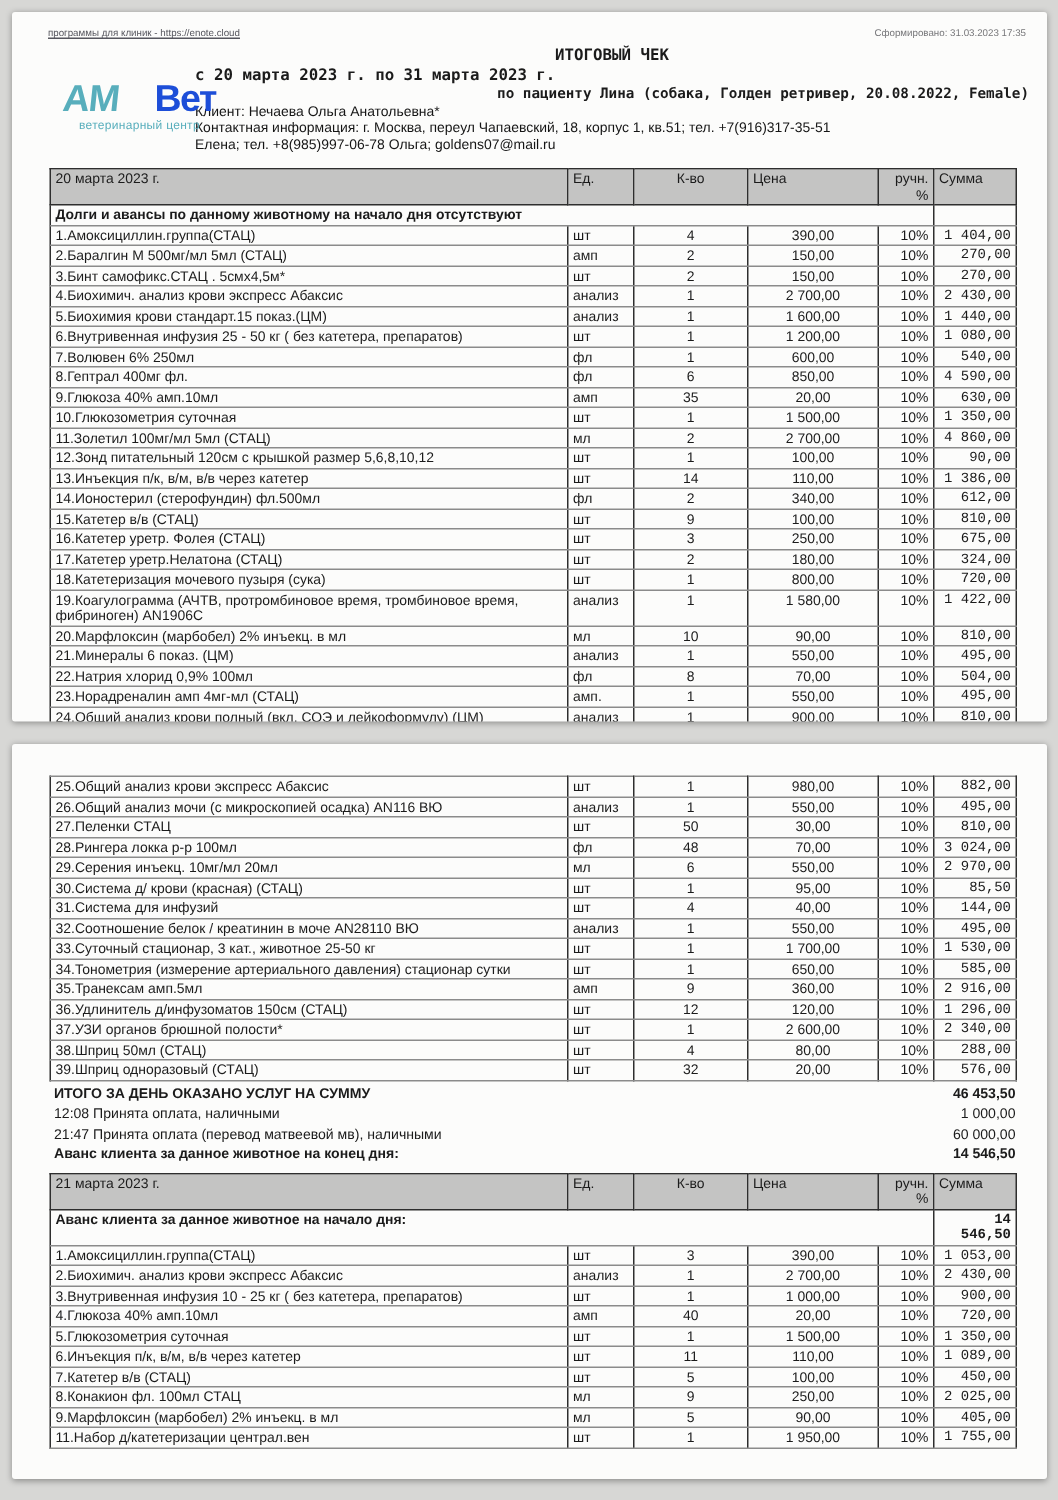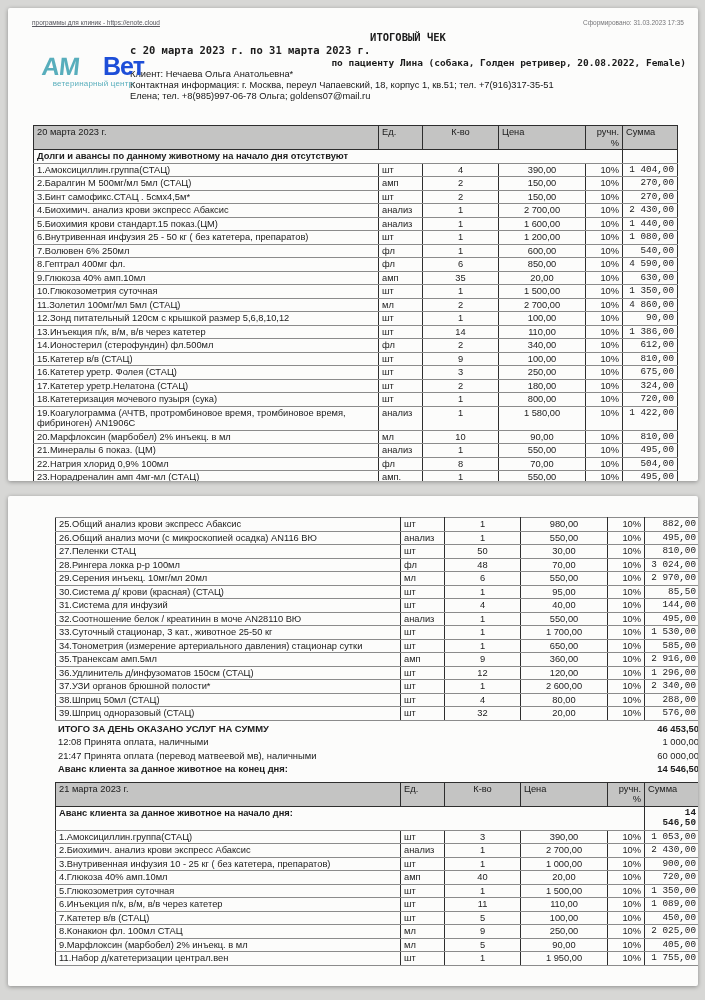--- a/index.html
+++ b/index.html
@@ -12,21 +12,21 @@
     overflow:hidden;
   }
   .page {
     position:absolute; left:8px; width:690px;
     background:#fcfcfb;
     box-shadow:0 1px 4px rgba(0,0,0,.35);
     border-radius:2px;
     overflow:hidden;
   }
   .page1 { top:8px;  height:473px; }
-  .page2 { top:496px; height:490px;padding-left:22px; }
+  .page2 { top:496px; height:490px; }
 
   
   .topbar { display:flex; justify-content:space-between; align-items:flex-start; padding:11px 14px 0 24px; height:19px; }
   .toplink { font-size:6.5px; color:#56565e; text-decoration:underline; cursor:pointer; }
   .gen { font-size:6.5px; color:#77777a; }
 
   
   .logo { position:absolute; left:26px; top:46px; width:118px; text-align:center; line-height:1; }
   .logo-main { font-weight:800; font-size:25px; letter-spacing:-1px; white-space:nowrap; }
   .logo-am { color:#58aebc; display:inline-block; transform:skewX(-6deg); }
@@ -40,21 +40,21 @@
   .line-period { text-align:left; font-weight:bold; font-size:10.5px; line-height:13px; }
   .line-patient{ text-align:right; font-weight:600; font-size:9.5px; line-height:12px; margin-left:6px; }
   .line-plain  { text-align:left; font-size:9.3px; line-height:11px; color:#151515; }
 
   
   table.itemized {
     border-collapse:collapse; table-layout:fixed;
     width:644px; margin-left:25px;
     font-size:9.3px;
   }
-  .t-day1 { margin-top:23px; }
+  .t-day1 { margin-top:10px; }
   .t-p2   { margin-top:21px; }
   .t-day2 { margin-top:6px; }
   .itemized col.c-name  { width:345px; }
   .itemized col.c-unit  { width:44px; }
   .itemized col.c-qty   { width:76px; }
   .itemized col.c-price { width:87px; }
   .itemized col.c-man   { width:37px; }
   .itemized col.c-sum   { width:55px; }
   .itemized th, .itemized td {
     border-left:1px solid #2e2e2e; border-right:1px solid #2e2e2e;

